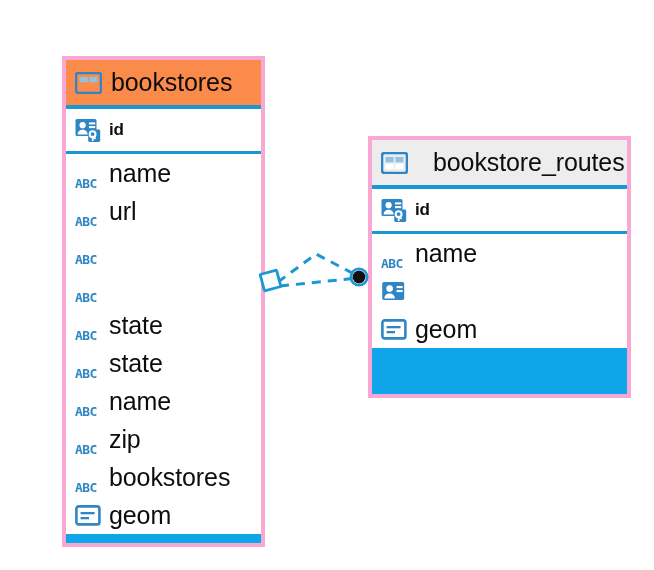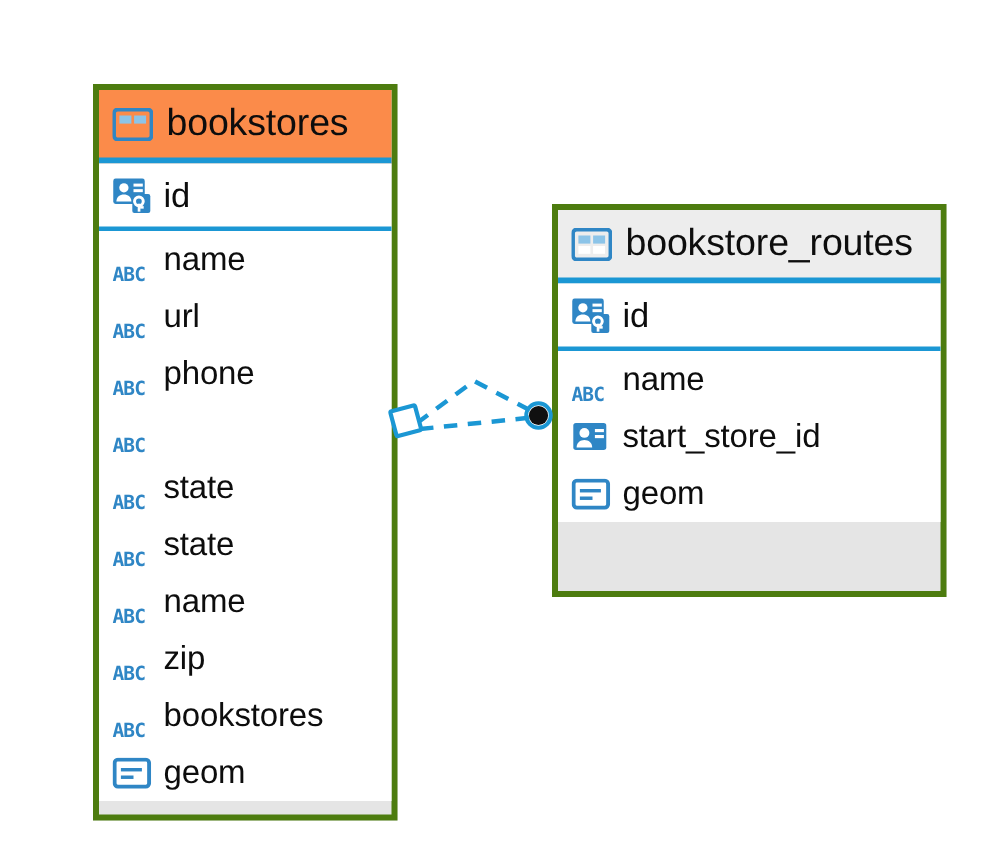--- a/index.html
+++ b/index.html
@@ -17,22 +17,22 @@
 
   .canvas {
     position: absolute;
     inset: 0;
   }
 
   
   .entity {
     position: absolute;
     box-sizing: border-box;
-    border: 4px solid #4d7c0f;
-    background: #e5e5e5;
+    border: 4px solid #f9a8d4;
+    background: #0ea5e9;
   }
   #entity-bookstores {
     left: 62px;
     top: 56px;
     width: 203px;
     height: 491px;
   }
   #entity-bookstore-routes {
     left: 368px;
     top: 136px;
@@ -42,21 +42,21 @@
 
   .entity-header {
     display: flex;
     align-items: center;
     box-sizing: border-box;
     height: 49px;
     padding-left: 9px;
     border-bottom: 4px solid #1b97d4;
   }
   .entity-header.accent  { background: #fb8b4a; }
-  .entity-header.neutral { background: #ededed; }
+  .entity-header.neutral { background: #ededed; gap: 16px; }
 
   .entity-title {
     font-size: 25px;
     color: #0d0d0d;
     margin-left: 9px;
     white-space: nowrap;
     letter-spacing: -0.1px;
   }
 
   .field-row {
@@ -65,27 +65,27 @@
     box-sizing: border-box;
     height: 38px;
     padding-left: 9px;
     background: #ffffff;
   }
   .field-row.pk {
     height: 45px;
     border-bottom: 3px solid #1b97d4;
   }
   .field-label {
-    font-size: 22px;
+    font-size: 25px;
     color: #0d0d0d;
     margin-left: 8px;
     white-space: nowrap;
     letter-spacing: -0.1px;
   }
-  .field-label.bold { font-weight: normal; font-size: 23px; }
+  .field-label.bold { font-weight: bold; font-size: 17px; }
 
   
   .icon {
     display: inline-flex;
     align-items: center;
     justify-content: center;
     flex: none;
     line-height: 0;
   }
   .icon-table  { width: 27px; height: 22px; }
@@ -158,21 +158,20 @@
       </span>
       <span class="field-label">url</span>
     </div>
 
     <div class="field-row">
       <span class="icon icon-abc">
         <svg viewBox="0 0 26 16" width="26" height="16">
           <text x="0" y="12.6" font-family="'DejaVu Sans Mono', monospace" font-size="13" font-weight="bold" fill="#2f86c5" letter-spacing="-0.6">ABC</text>
         </svg>
       </span>
-      <span class="field-label">phone</span>
     </div>
 
     <div class="field-row">
       <span class="icon icon-abc">
         <svg viewBox="0 0 26 16" width="26" height="16">
           <text x="0" y="12.6" font-family="'DejaVu Sans Mono', monospace" font-size="13" font-weight="bold" fill="#2f86c5" letter-spacing="-0.6">ABC</text>
         </svg>
       </span>
     </div>
 
@@ -278,21 +277,20 @@
     <div class="field-row">
       <span class="icon icon-fk">
         <svg viewBox="0 0 26 22" width="26" height="22">
           <rect x="1.2" y="2" width="22" height="18" rx="1.8" fill="#2f86c5"></rect>
           <circle cx="8.6" cy="8.6" r="3.3" fill="#ffffff"></circle>
           <path d="M3.4 18.4c0-3.2 2.4-5 5.2-5s5.2 1.8 5.2 5z" fill="#ffffff"></path>
           <rect x="15.6" y="6" width="6" height="2.1" fill="#ffffff"></rect>
           <rect x="15.6" y="10" width="6" height="2.1" fill="#ffffff"></rect>
         </svg>
       </span>
-      <span class="field-label">start_store_id</span>
     </div>
 
 
     <div class="field-row">
       <span class="icon icon-geom">
         <svg viewBox="0 0 26 21" width="26" height="21">
           <rect x="1.4" y="1.4" width="23" height="18" rx="2.2" fill="none" stroke="#2f86c5" stroke-width="2.6"></rect>
           <rect x="5.6" y="7" width="14" height="2.3" fill="#2f86c5"></rect>
           <rect x="5.6" y="12" width="8.4" height="2.3" fill="#2f86c5"></rect>
         </svg>

